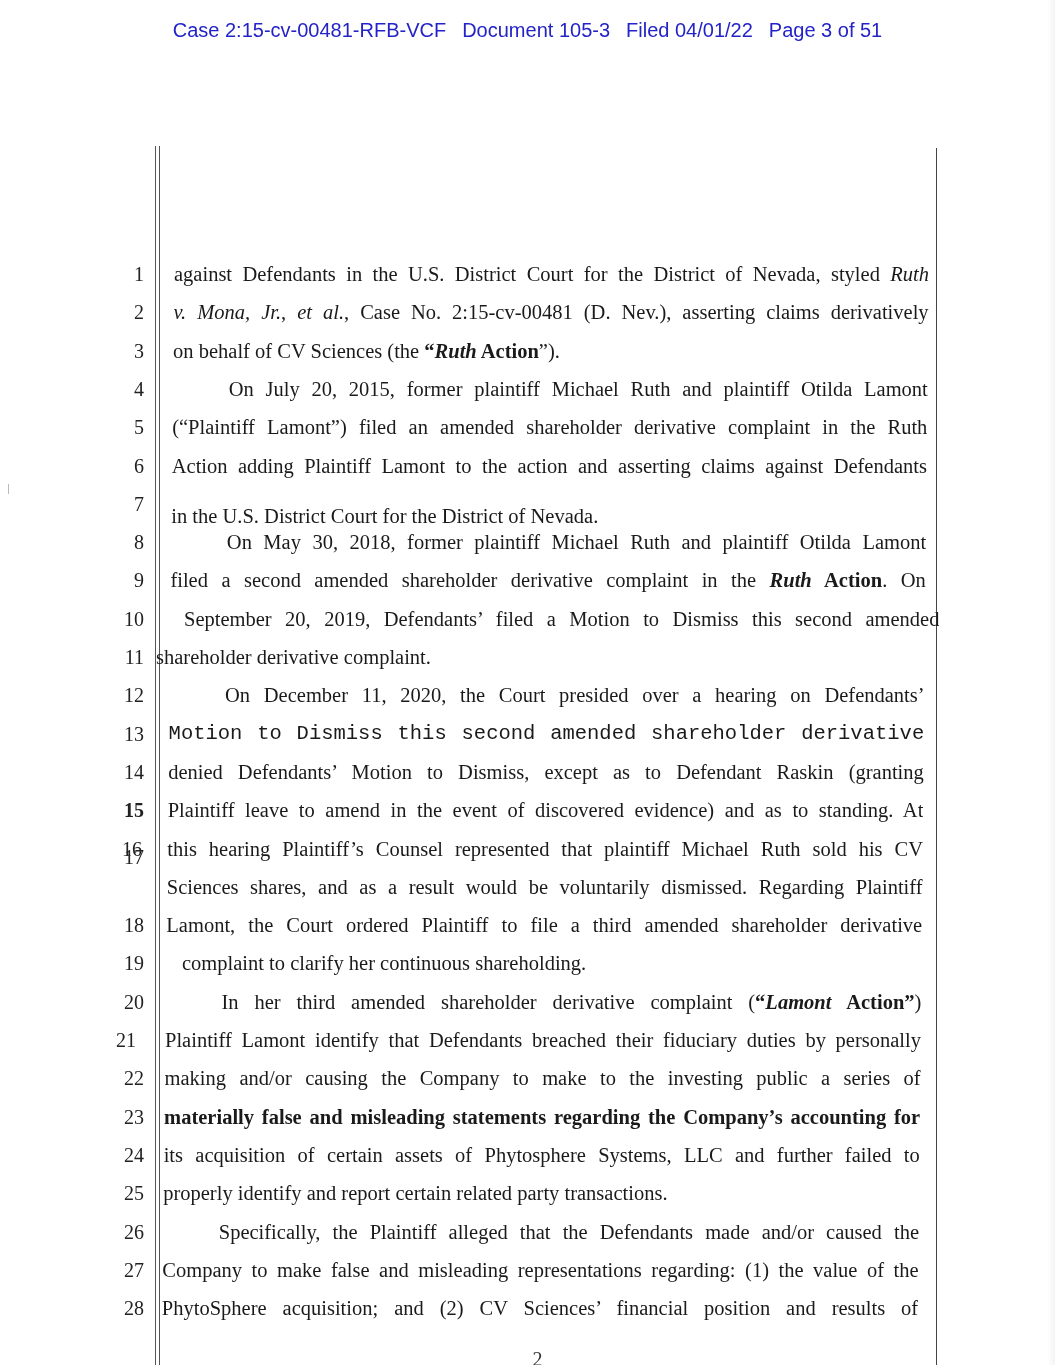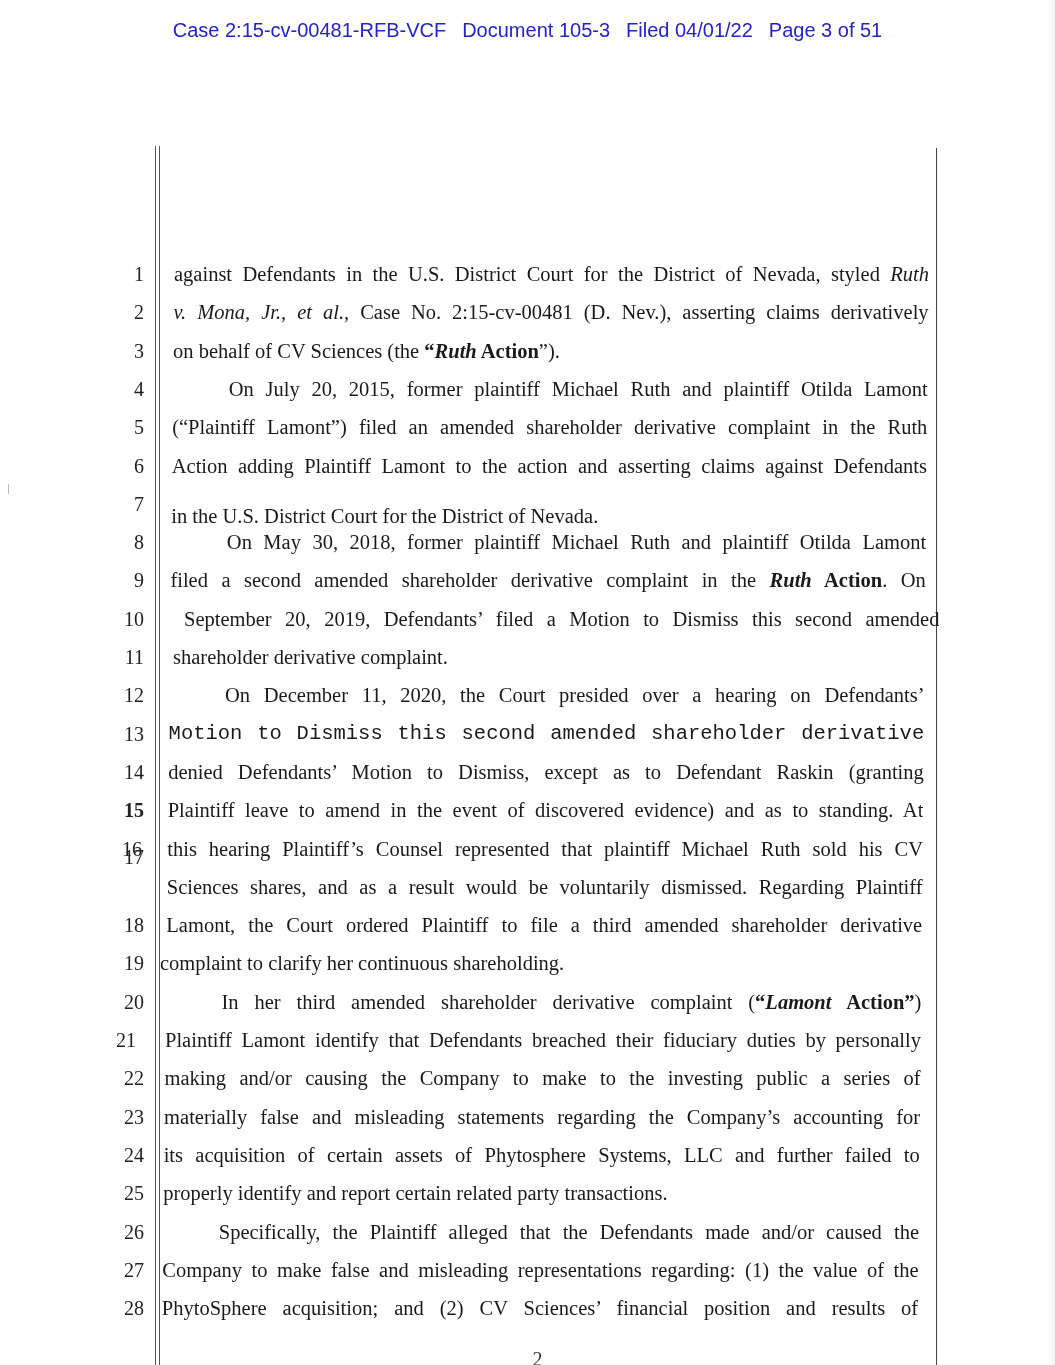--- a/index.html
+++ b/index.html
@@ -83,33 +83,33 @@
     <div class="text-line" style="top: 261px; left: 174px; width: 755px; white-space: normal; height: 26px; overflow: hidden;"><span>against Defendants in the U.S. District Court for the District of Nevada, styled </span><span class="i">Ruth</span></div>
     <div class="text-line" style="top: 299.3px; left: 173.55px; width: 755.05px; white-space: normal; height: 26px; overflow: hidden;"><span class="i">v. Mona, Jr.</span><span>, </span><span class="i">et al.</span><span>, Case No. 2:15-cv-00481 (D. Nev.), asserting claims derivatively</span></div>
     <div class="text-line last" style="top: 337.6px; left: 173.1px; width: auto;"><span>on behalf of CV Sciences (the </span><span class="b">“</span><span class="bi">Ruth</span><span class="b"> Action</span><span>”).</span></div>
     <div class="text-line" style="top: 375.9px; left: 228.65px; width: 699.15px; white-space: normal; height: 26px; overflow: hidden;"><span>On July 20, 2015, former plaintiff Michael Ruth and plaintiff Otilda Lamont</span></div>
     <div class="text-line" style="top: 414.2px; left: 172.2px; width: 755.2px; white-space: normal; height: 26px; overflow: hidden;"><span>(“Plaintiff Lamont”) filed an amended shareholder derivative complaint in the Ruth</span></div>
     <div class="text-line" style="top: 452.5px; left: 171.75px; width: 755.25px; white-space: normal; height: 26px; overflow: hidden;"><span>Action adding Plaintiff Lamont to the action and asserting claims against Defendants</span></div>
     <div class="text-line last" style="top: 464px; left: 171.3px; width: auto; margin-top: 39px;"><span>in the U.S. District Court for the District of Nevada.</span></div>
     <div class="text-line" style="top: 529.1px; left: 226.85px; width: 699.35px; white-space: normal; height: 26px; overflow: hidden;"><span>On May 30, 2018, former plaintiff Michael Ruth and plaintiff Otilda Lamont</span></div>
     <div class="text-line" style="top: 567.4px; left: 170.4px; width: 755.4px; white-space: normal; height: 26px; overflow: hidden;"><span>filed a second amended shareholder derivative complaint in the </span><span class="bi">Ruth</span><span class="b"> Action</span><span>.  On</span></div>
     <div class="text-line" style="top: 605.7px; left: 164px; width: 755.45px; white-space: normal; height: 26px; overflow: hidden; margin-left: 20px;"><span>September 20, 2019, Defendants’ filed a Motion to Dismiss this second amended</span></div>
-    <div class="text-line last" style="top: 644px; left: 173px; width: auto;"><span>shareholder derivative complaint.</span></div>
+    <div class="text-line last" style="top: 644px; left: 156px; width: auto;"><span>shareholder derivative complaint.</span></div>
     <div class="text-line" style="top: 682.3px; left: 225.05px; width: 699.55px; white-space: normal; height: 26px; overflow: hidden;"><span>On December 11, 2020, the Court presided over a hearing on Defendants’</span></div>
     <div class="text-line" style="top: 720.6px; left: 168.6px; width: 755.6px; white-space: normal; height: 26px; overflow: hidden; font-family: Liberation Mono, monospace;"><span>Motion to Dismiss this second amended shareholder derivative complaint.  The Court</span></div>
     <div class="text-line" style="top: 758.9px; left: 168.15px; width: 755.65px; white-space: normal; height: 26px; overflow: hidden;"><span>denied Defendants’ Motion to Dismiss, except as to Defendant Raskin (granting</span></div>
     <div class="text-line" style="top: 797.2px; left: 167.7px; width: 755.7px; white-space: normal; height: 26px; overflow: hidden;"><span>Plaintiff leave to amend in the event of discovered evidence) and as to standing.  At</span></div>
     <div class="text-line" style="top: 835.5px; left: 167.25px; width: 755.75px; white-space: normal; height: 26px; overflow: hidden;"><span>this hearing Plaintiff’s Counsel represented that plaintiff Michael Ruth sold his CV</span></div>
     <div class="text-line" style="top: 873.8px; left: 166.8px; width: 755.8px; white-space: normal; height: 26px; overflow: hidden;"><span>Sciences shares, and as a result would be voluntarily dismissed.  Regarding Plaintiff</span></div>
     <div class="text-line" style="top: 912.1px; left: 166.35px; width: 755.85px; white-space: normal; height: 26px; overflow: hidden;"><span>Lamont, the Court ordered Plaintiff to file a third amended shareholder derivative</span></div>
-    <div class="text-line last" style="top: 950.4px; left: 160px; width: auto;"><span>complaint to clarify her continuous shareholding.</span></div>
+    <div class="text-line last" style="top: 950.4px; left: 182px; width: auto;"><span>complaint to clarify her continuous shareholding.</span></div>
     <div class="text-line" style="top: 988.7px; left: 221.45px; width: 699.95px; white-space: normal; height: 26px; overflow: hidden;"><span>In her third amended shareholder derivative complaint (</span><span class="b">“</span><span class="bi">Lamont</span><span class="b"> Action”</span><span>)</span></div>
     <div class="text-line" style="top: 1027px; left: 165px; width: 756px; white-space: normal; height: 26px; overflow: hidden;"><span>Plaintiff Lamont identify that Defendants breached their fiduciary duties by personally</span></div>
     <div class="text-line" style="top: 1065.3px; left: 164.55px; width: 756.05px; white-space: normal; height: 26px; overflow: hidden;"><span>making and/or causing the Company to make to the investing public a series of</span></div>
-    <div class="text-line" style="top: 1103.6px; left: 164.1px; width: 756.1px; white-space: normal; height: 26px; overflow: hidden;"><span>materially false and misleading statements regarding the Company’s accounting for</span></div>
+    <div class="text-line" style="top: 1103.6px; left: 164.1px; width: 756.1px; white-space: normal; height: 26px; overflow: hidden; font-weight: bold;"><span>materially false and misleading statements regarding the Company’s accounting for</span></div>
     <div class="text-line" style="top: 1141.9px; left: 163.65px; width: 756.15px; white-space: normal; height: 26px; overflow: hidden;"><span>its acquisition of certain assets of Phytosphere Systems, LLC and further failed to</span></div>
     <div class="text-line last" style="top: 1180.2px; left: 163.2px; width: auto;"><span>properly identify and report certain related party transactions.</span></div>
     <div class="text-line" style="top: 1218.5px; left: 218.75px; width: 700.25px; white-space: normal; height: 26px; overflow: hidden;"><span>Specifically, the Plaintiff alleged that the Defendants made and/or caused the</span></div>
     <div class="text-line" style="top: 1256.8px; left: 162.3px; width: 756.3px; white-space: normal; height: 26px; overflow: hidden;"><span>Company to make false and misleading representations regarding: (1) the value of the</span></div>
     <div class="text-line" style="top: 1295.1px; left: 161.85px; width: 756.35px; white-space: normal; height: 26px; overflow: hidden;"><span>PhytoSphere acquisition; and (2) CV Sciences’ financial position and results of</span></div>
   </div>
 
 <div class="page-num">2</div>
 
 </body></html>

